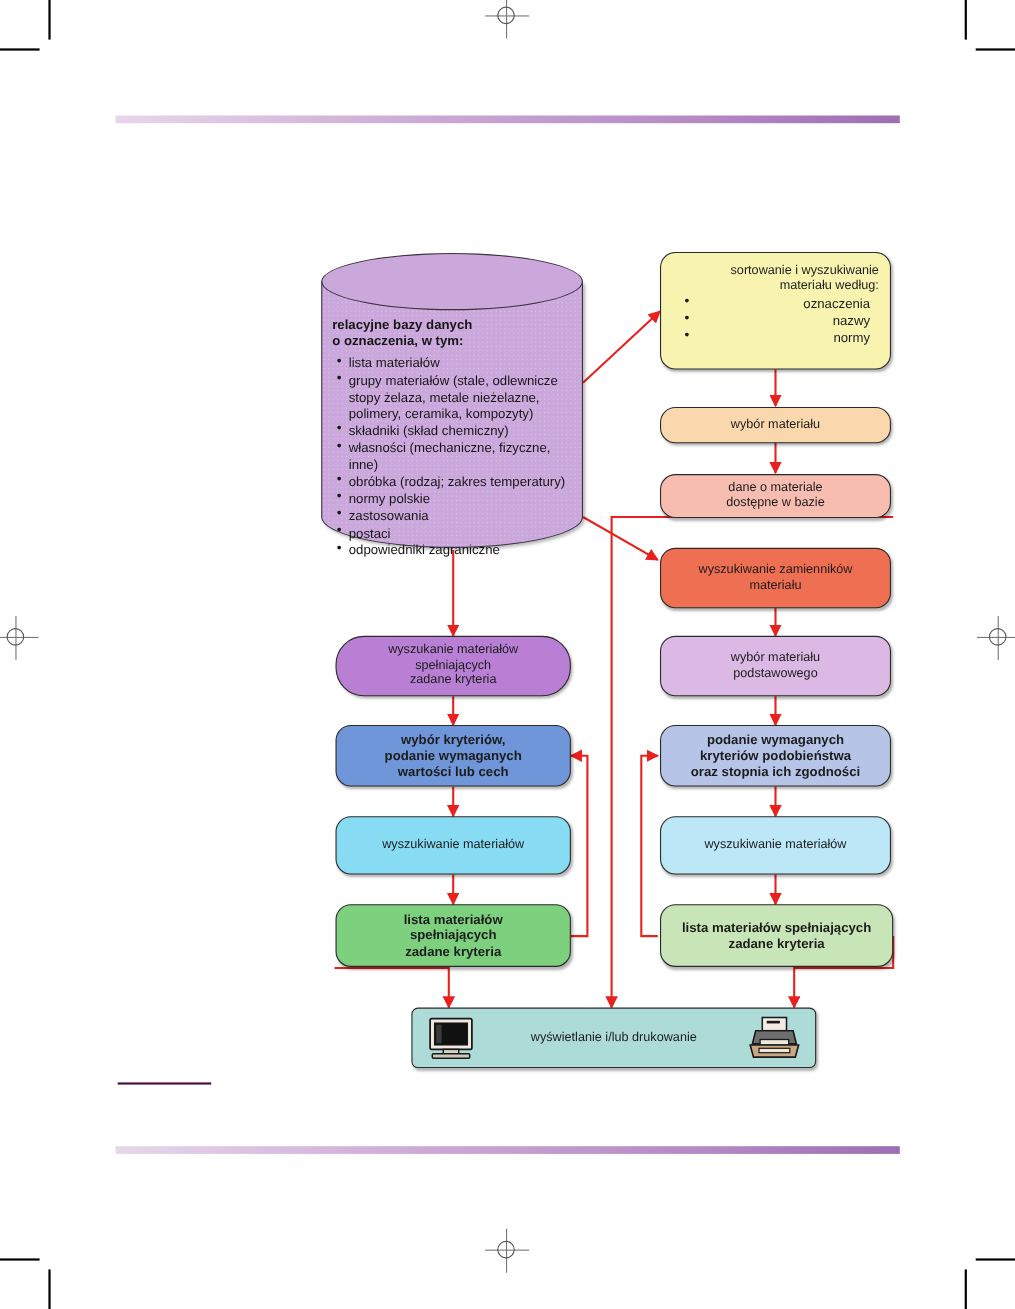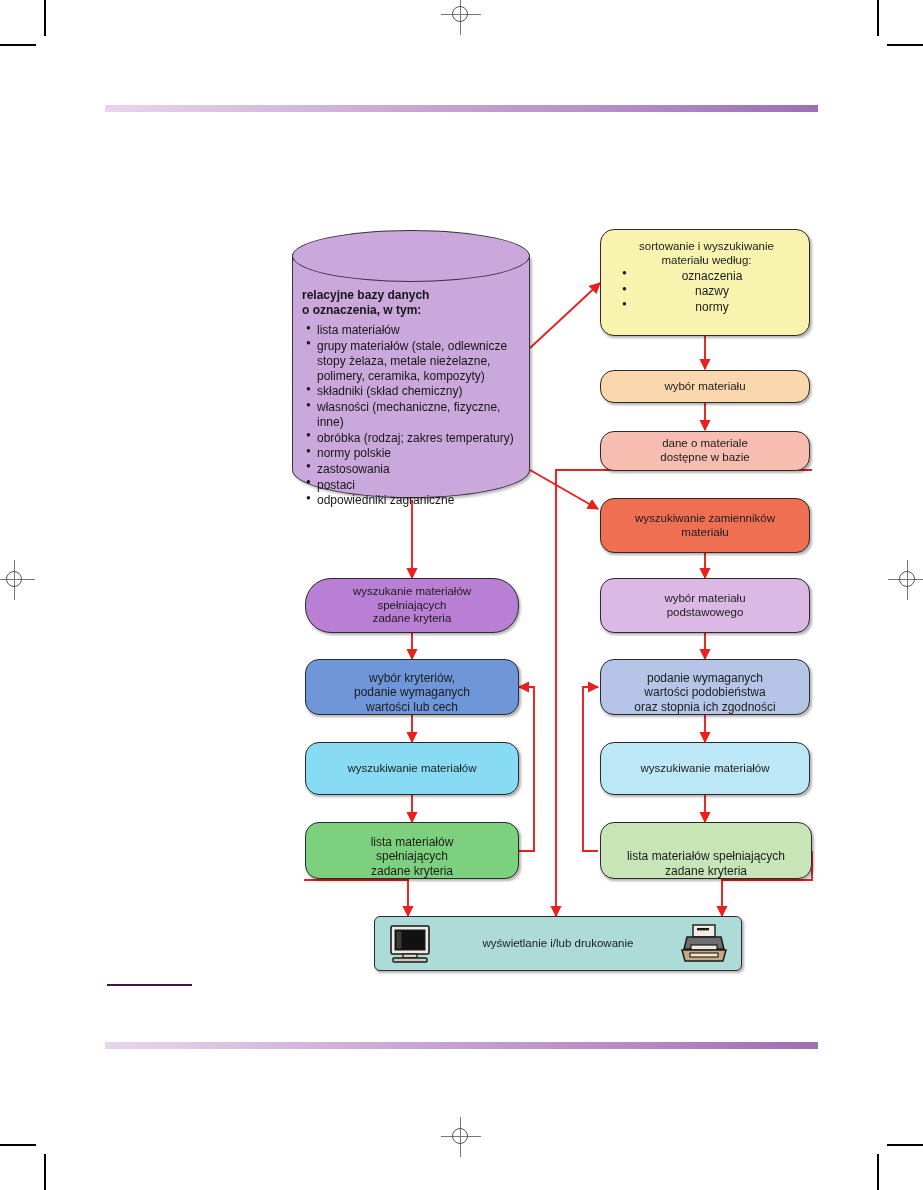--- a/index.html
+++ b/index.html
@@ -68,21 +68,21 @@
     text-align: center;
     color: #1c1c1c;
     line-height: 1.2;
     font-size: 11.5px;
     box-shadow: 1.5px 2px 2.5px rgba(0,0,0,0.30);
     background-image:
       radial-gradient(rgba(255,255,255,0.55) 0.6px, transparent 0.7px);
     background-size: 4px 4px;
   }
   .node .lbl { padding: 0 8px; width: 100%; }
-  .node.bold { font-weight: normal; font-size: 12px; align-items: flex-end; }
+  .node.bold { font-weight: bold; font-size: 12px; }
 
   
   .cyl {
     position: absolute;
     left: 292px; top: 230px;
     width: 238px; height: 268px;
   }
   .cyl .body {
     position: absolute;
     left: 0; top: 26px;
@@ -238,21 +238,21 @@
         <li>obróbka (rodzaj; zakres temperatury)</li>
         <li>normy polskie</li>
         <li>zastosowania</li>
         <li>postaci</li>
         <li>odpowiedniki zagraniczne</li>
       </ul>
     </div>
   </div>
 
   <div class="node" style="left:600px; top:229px; width:210px; height:107px; background:#f8f4b0; justify-content:flex-start; align-items:flex-start;">
-    <div class="lbl" style="text-align:center; padding:10px 10px 0 13px;">
+    <div class="lbl" style="text-align:right; padding:10px 10px 0 13px;">
       <div>sortowanie i wyszukiwanie</div>
       <div>materiału według:</div>
       <ul class="cyl-list" style="padding-left:8px; margin-top:1px;">
         <li>oznaczenia</li>
         <li>nazwy</li>
         <li>normy</li>
       </ul>
     </div>
   </div>
 
@@ -277,21 +277,21 @@
   <div class="node" style="left:600px; top:578px; width:210px; height:55px; background:#dcb8e4;">
     <div class="lbl">
       <div>wybór materiału</div>
       <div>podstawowego</div>
     </div>
   </div>
 
   <div class="node bold" style="left:600px; top:659px; width:210px; height:56px; background:#b6c4e8;">
     <div class="lbl">
       <div>podanie wymaganych</div>
-      <div>wartości podobieństwa</div>
+      <div>kryteriów podobieństwa</div>
       <div>oraz stopnia ich zgodności</div>
     </div>
   </div>
 
   <div class="node" style="left:600px; top:742px; width:210px; height:53px; background:#bce7f7;">
     <div class="lbl">wyszukiwanie materiałów</div>
   </div>
 
   <div class="node bold" style="left:600px; top:822px; width:212px; height:57px; background:#c8e5b8;">
     <div class="lbl">

